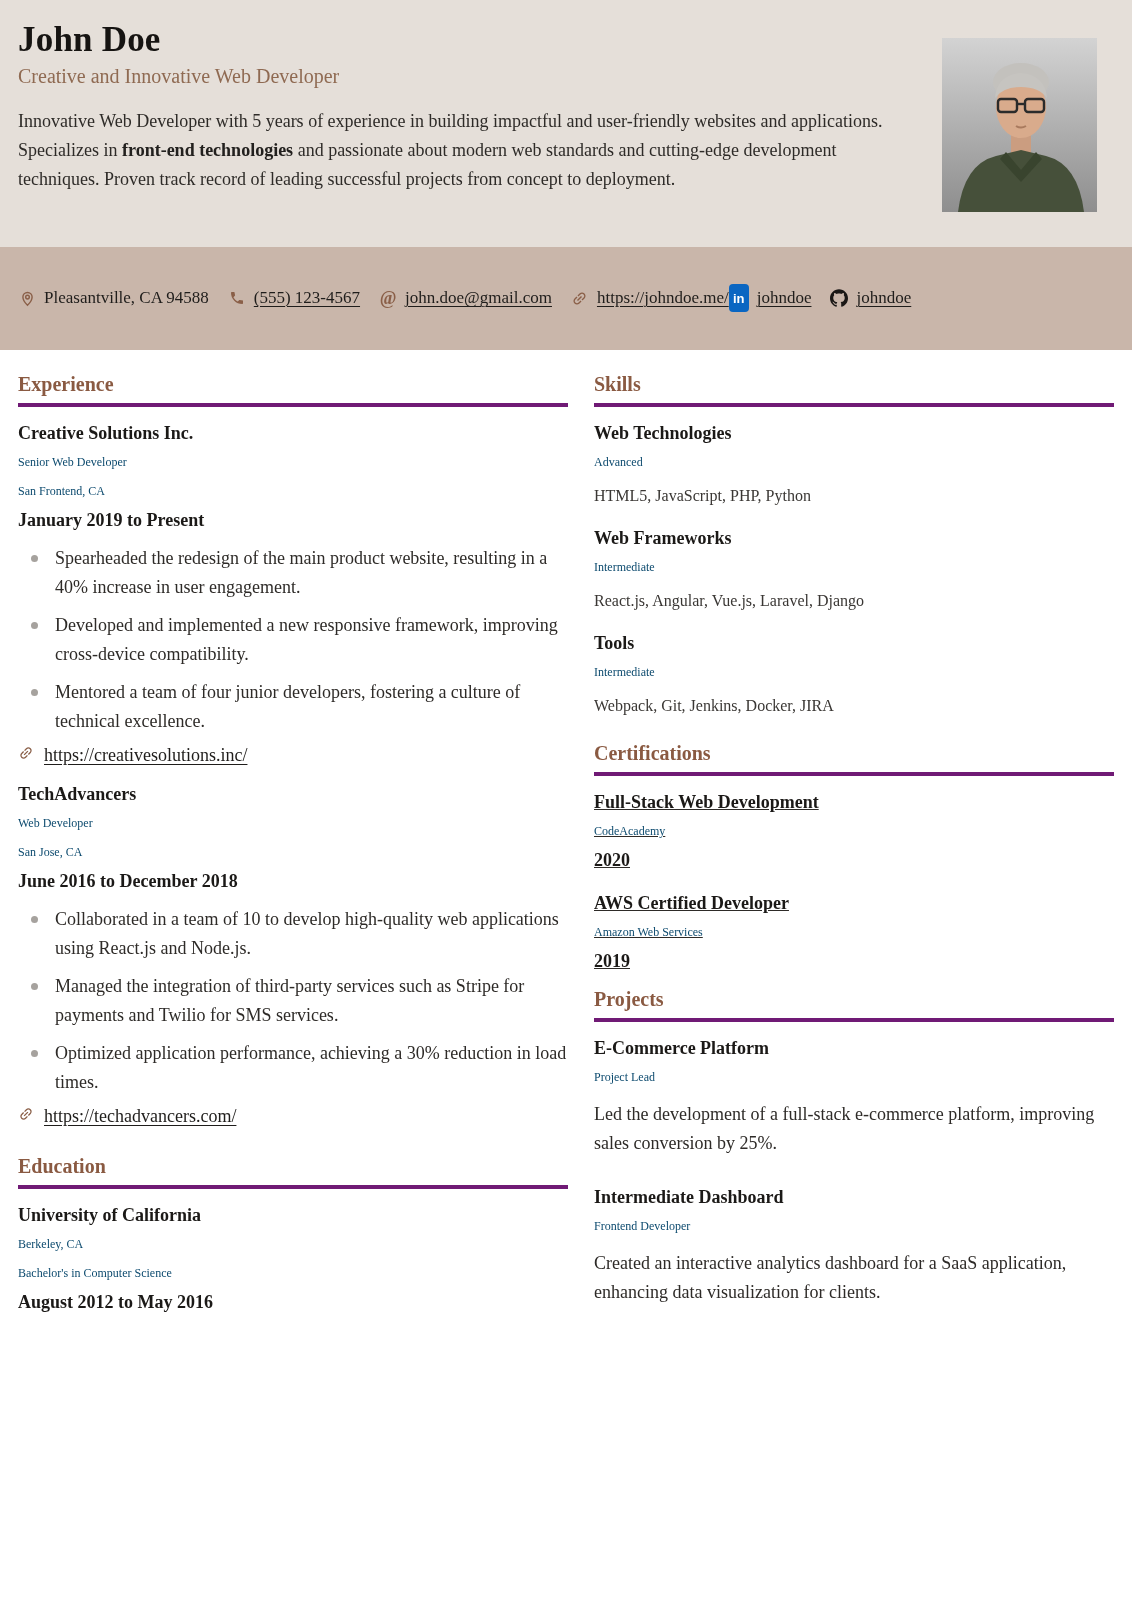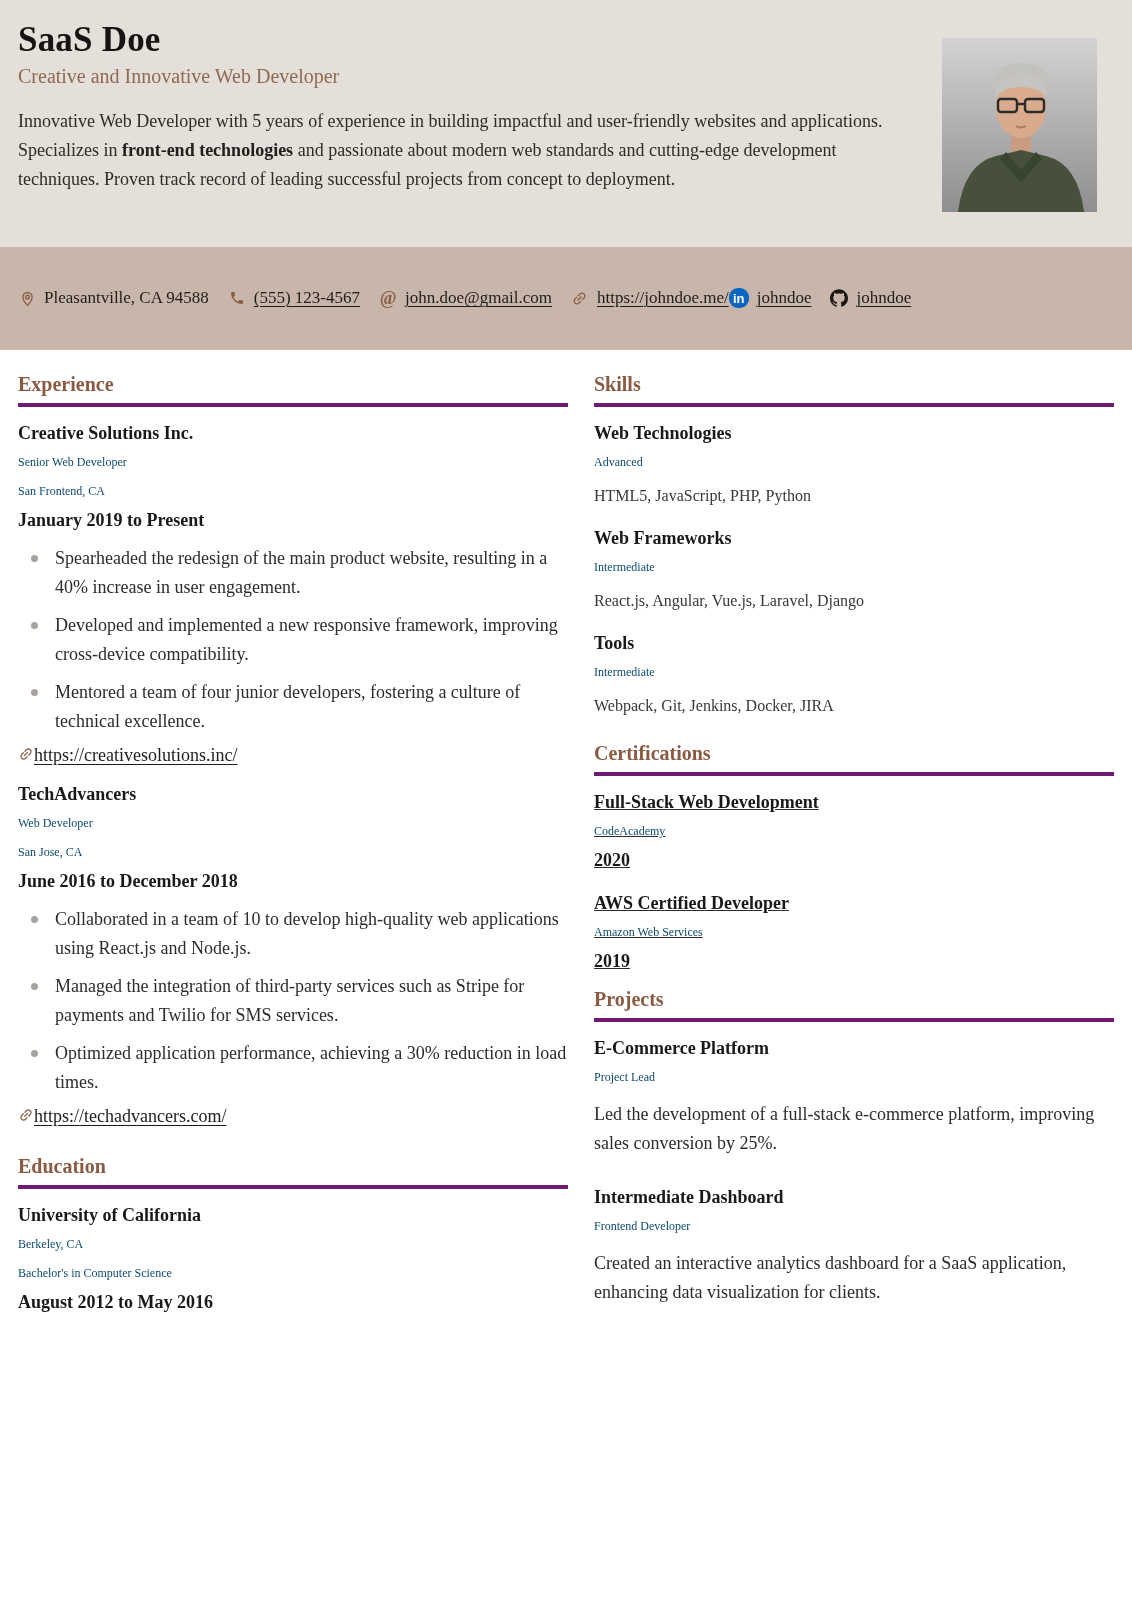--- a/index.html
+++ b/index.html
@@ -16,54 +16,54 @@
   .photo-wrap { position:absolute; top:38px; right:35px; width:155px; height:174px; }
   .photo-wrap svg { display:block; }
 
   
   .contact-bar { background:#C9B6AA; padding:15px 18px 16px; min-height:103px; display:flex; flex-direction:row; row-gap:10px; }
   .contact-row { display:flex; align-items:center; column-gap:19px; }
   .contact-item { display:flex; align-items:center; column-gap:8px; font-size:17px; color:#1f1d1b; }
   .contact-item .cicon { display:inline-flex; align-items:center; justify-content:center; width:18px; height:18px; }
   .at-glyph { font-size:18px; font-weight:600; color:#8A5F48; line-height:1; }
   .clink { color:#1f1d1b; text-decoration:underline; text-decoration-thickness:1.3px; text-underline-offset:3px; cursor:pointer; }
-  .li-badge { width:20px; height:20px; background:#0A66C2; border-radius:9px; color:#fff; font-family:"Liberation Sans",sans-serif; font-weight:700; font-size:13px; display:flex; align-items:center; justify-content:center; }
+  .li-badge { width:20px; height:28px; background:#0A66C2; border-radius:4px; color:#fff; font-family:"Liberation Sans",sans-serif; font-weight:700; font-size:13px; display:flex; align-items:center; justify-content:center; }
 
   
   .columns { display:grid; grid-template-columns:550px 520px; column-gap:26px; padding:23px 18px 0; }
 
   .section-title { font-size:20px; font-weight:600; color:#8A5A42; padding-bottom:7px; border-bottom:4px solid #701a75; margin-bottom:12px; }
   .section { margin-bottom:28px; }
 
   .line { font-size:12px; line-height:29px; color:#0c4a6e; }
   .b-line { font-size:18px; line-height:29px; font-weight:700; color:#1b1917; }
 
   .bullets { list-style:none; margin:9px 0 2px; }
   .bullets li { position:relative; padding-left:37px; margin-bottom:9px; font-size:18px; line-height:29px; color:#2e2b28; }
   .bullets li::before { content:''; position:absolute; left:13px; top:11px; width:7px; height:7px; border-radius:50%; background:#a6a29e; }
 
-  .entry-link { display:flex; align-items:flex-end; margin:3px 0 2px; }
+  .entry-link { display:flex; align-items:flex-start; column-gap:10px; margin:3px 0 2px; }
   .entry-link a { font-size:18px; color:#1f1d1b; text-decoration:underline; text-decoration-thickness:1.3px; text-underline-offset:3px; cursor:pointer; }
   .entry + .entry { margin-top:14px; }
 
   .skill { margin-bottom:16px; }
   .keywords { font-size:16px; line-height:24px; color:#3a3734; margin-top:7px;font-family:Liberation Serif, serif; }
 
   .cert { margin-bottom:14px;text-decoration:underline; }
 
   .project { margin-bottom:25px; }
   .proj-desc { font-size:18px; line-height:29px; color:#2e2b28; margin-top:8px; }
 </style>
 </head>
 <body>
 
 <div class="page">
 
   <header class="header">
-    <div class="name">SaaS Doe</div>
+    <div class="name">John Doe</div>
     <div class="headline">Creative and Innovative Web Developer</div>
     <p class="summary"><span>Innovative Web Developer with 5 years of experience in building impactful and user-friendly websites and applications. Specializes in </span><b>front-end technologies</b><span> and passionate about modern web standards and cutting-edge development techniques. Proven track record of leading successful projects from concept to deployment.</span></p>
 
     <div class="photo-wrap">
       <svg width="155" height="174" viewBox="0 0 155 174">
         <defs>
           <linearGradient id="pbg" x1="0" y1="0" x2="0" y2="1">
             <stop offset="0" stop-color="#d3d3d3"></stop>
             <stop offset="1" stop-color="#8e8e8e"></stop>
           </linearGradient>

